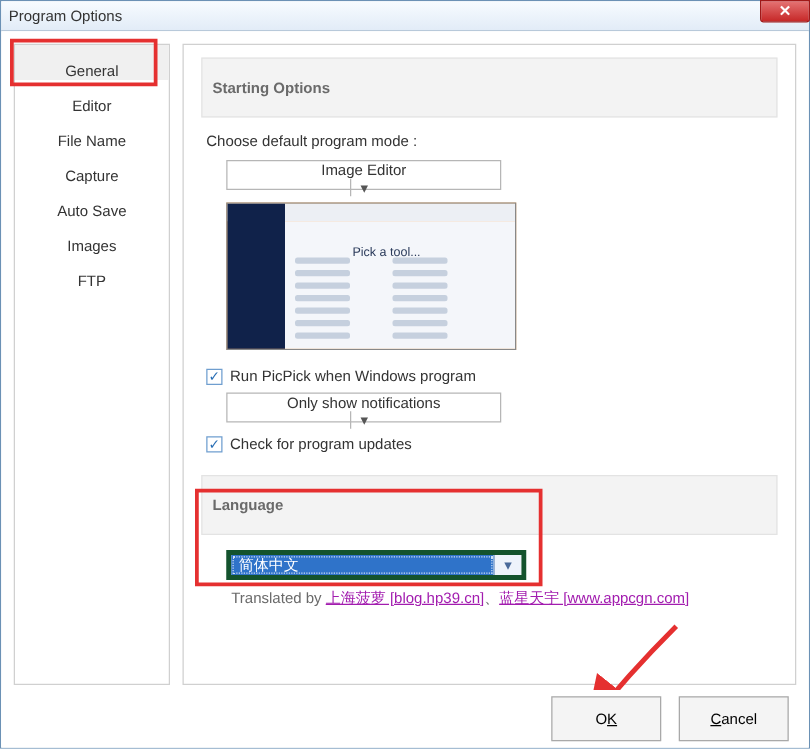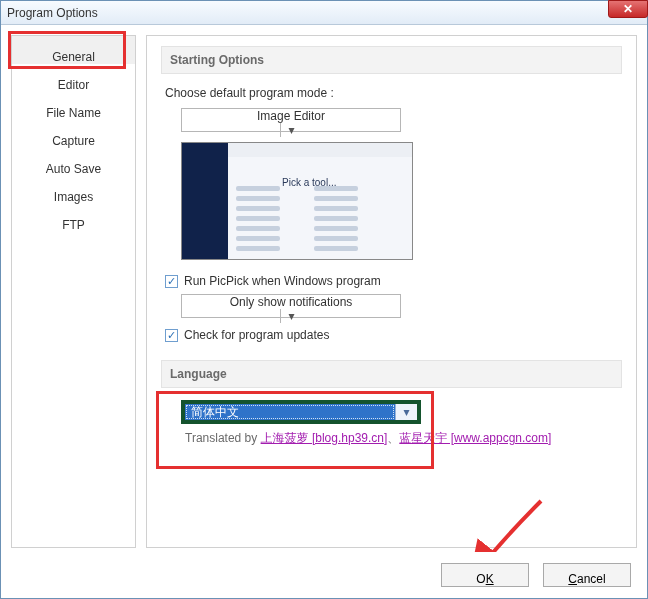--- a/index.html
+++ b/index.html
@@ -30,21 +30,21 @@
   .red-box-1 {
     position:absolute; left:7px; top:6px; width:118px; height:38px;
     border:3px solid #e53030; pointer-events:none;
   }
   .content {
     position:absolute; left:145px; right:10px; top:10px; bottom:50px;
     border:1px solid #d0d0d0; background:#fff; padding:10px 14px; overflow:hidden;
   }
   .group-title {
     font-weight:bold; color:#6a6a6a; background:#f3f3f3;
-    padding:6px 8px; border:1px solid #e3e3e3; margin-bottom:12px;
+    padding:16px 8px; border:1px solid #e3e3e3; margin-bottom:12px;
   }
   .label { color:#333; margin:6px 0 8px 4px; }
   .select {
     display:flex; align-items:center; border:1px solid #b6b6b6; height:24px;
     width:220px; margin-left:20px; background:#fff;flex-direction:column;
   }
   .select-text { flex:1; padding:0 6px; color:#333; }
   .select-arrow {
     width:22px; height:100%; border-left:1px solid #b6b6b6;
     display:flex; align-items:center; justify-content:center; color:#555;
@@ -82,22 +82,22 @@
   .red-box-2 {
     position:absolute; left:155px; top:366px; width:278px; height:78px;
     border:3px solid #e53030; pointer-events:none;
   }
   .footer {
     position:absolute; left:0; right:0; bottom:0; height:46px;
     display:flex; align-items:center; justify-content:flex-end; gap:14px;
     padding-right:16px; background:#fff;
   }
   .btn {
-    width:88px; height:24px; border:1px solid #a9a9a9; background:#f4f4f4;
-    display:flex; align-items:flex-end; justify-content:center; cursor:pointer;
+    width:88px; height:36px; border:1px solid #a9a9a9; background:#f4f4f4;
+    display:flex; align-items:center; justify-content:center; cursor:pointer;
   }
   .btn u { text-decoration:underline; }
   .arrow-svg { position:absolute; left:430px; top:466px; pointer-events:none; }
 </style>
 </head>
 <body>
 
 <div class="window">
   <div class="titlebar">
     <span class="title">Program Options</span>

